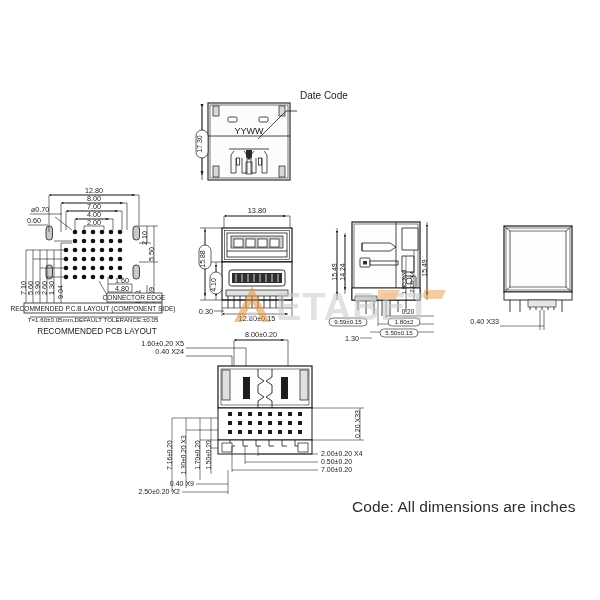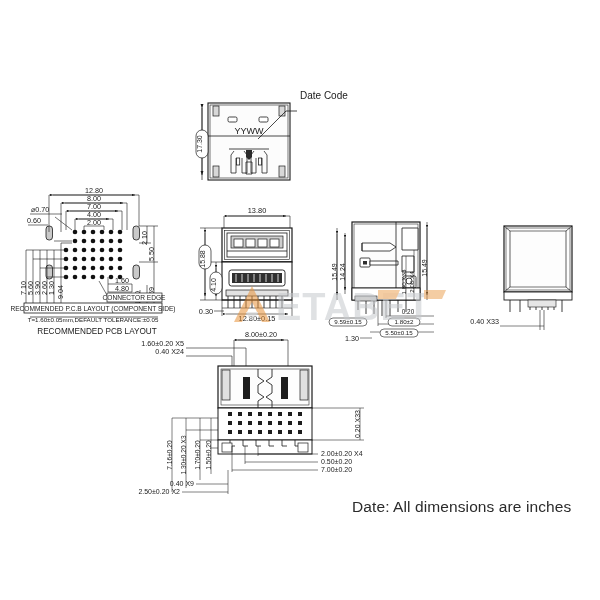--- a/index.html
+++ b/index.html
@@ -548,15 +548,15 @@
 <svg class="wm" width="250" height="62" viewBox="0 0 250 62">
   <g opacity="0.55">
     <path d="M6 46 L24 10 L42 46 L34 46 L24 26 L14 46 Z" fill="#e8933a"></path>
     <path d="M18 36 H30 L26 44 H22 Z" fill="#d8d8d8"></path>
     <text x="48" y="44" font-size="38" font-weight="bold" fill="#c6c9cd" font-family="Liberation Sans, sans-serif" letter-spacing="1">ETABET</text>
     <path d="M150 14 l22 0 l-4 9 l-18 0 z" fill="#e8933a" opacity="0.85"></path>
     <path d="M196 14 l22 0 l-4 9 l-18 0 z" fill="#e8933a" opacity="0.85"></path>
   </g>
 </svg>
 
-<div class="notes">Date: All dimensions are inches</div>
+<div class="notes">Code: All dimensions are inches</div>
 
 </div>
 
 </body></html>

